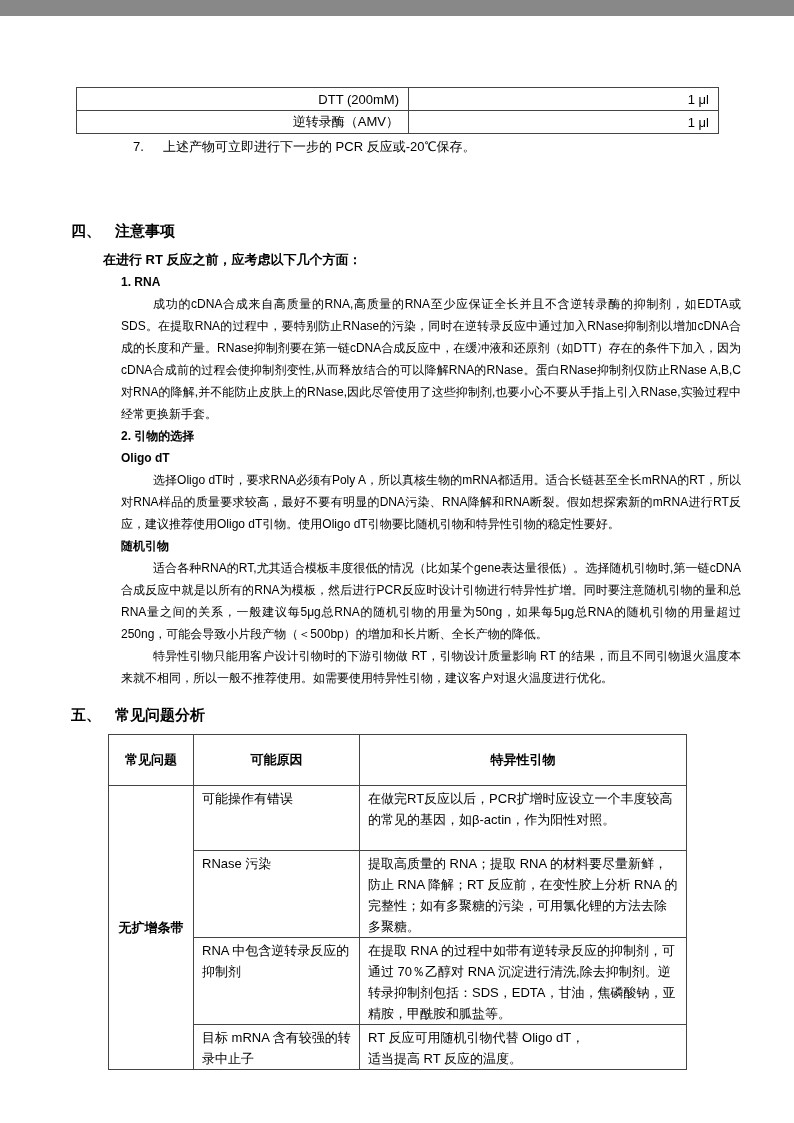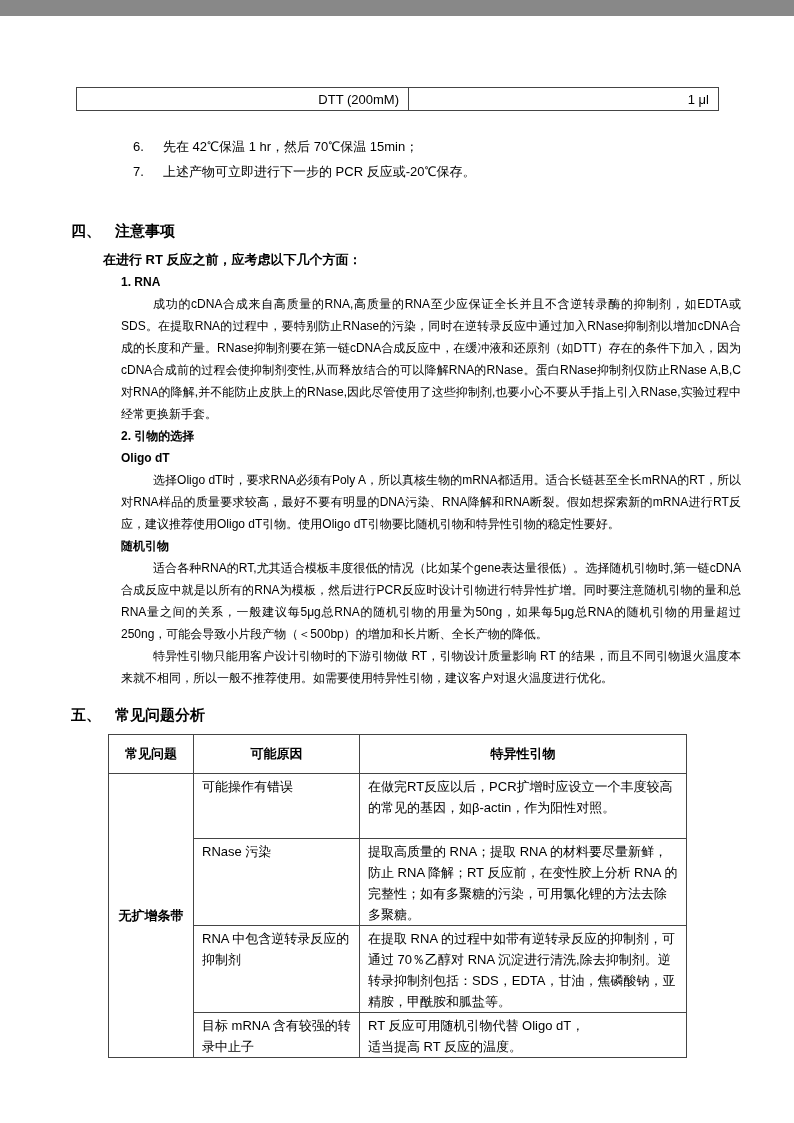--- a/index.html
+++ b/index.html
@@ -66,21 +66,21 @@
     width:578px;
     border-collapse:collapse;
     table-layout:fixed;
     font-size:13px;
   }
   .faq-table th {
     border:1px solid #444;
     height:20px;
     font-weight:bold;
     text-align:center;
-    padding:9px;
+    padding:15px;
     line-height:20px;
   }
   .faq-table td {
     border:1px solid #444;
     vertical-align:top;
     padding:2px 8px 0 8px;
     line-height:21px;
     text-align:left;
   }
   .faq-table td.problem-cell {
@@ -99,27 +99,28 @@
 <body>
 
 <div class="page">
 
   <table class="reagent-table">
     <tbody>
       <tr>
         <td style="width:322px">DTT (200mM)</td>
         <td>1 μl</td>
       </tr>
+      <tr>
+        <td>逆转录酶（AMV）</td>
+        <td>1 μl</td>
+      </tr>
     </tbody>
   </table>
 
   <div class="steps">
-    <div class="step">
-      <span class="step-num">6.</span><span class="step-text">先在 42℃保温 1 hr，然后 70℃保温 15min；</span>
-    </div>
     <div class="step">
       <span class="step-num">7.</span><span class="step-text">上述产物可立即进行下一步的 PCR 反应或-20℃保存。</span>
     </div>
   </div>
 
   <div class="sec-heading" id="sec-notes-heading">
     <span>四、</span><span class="sec-title">注意事项</span>
   </div>
 
   <p class="intro">在进行 RT 反应之前，应考虑以下几个方面：</p>

